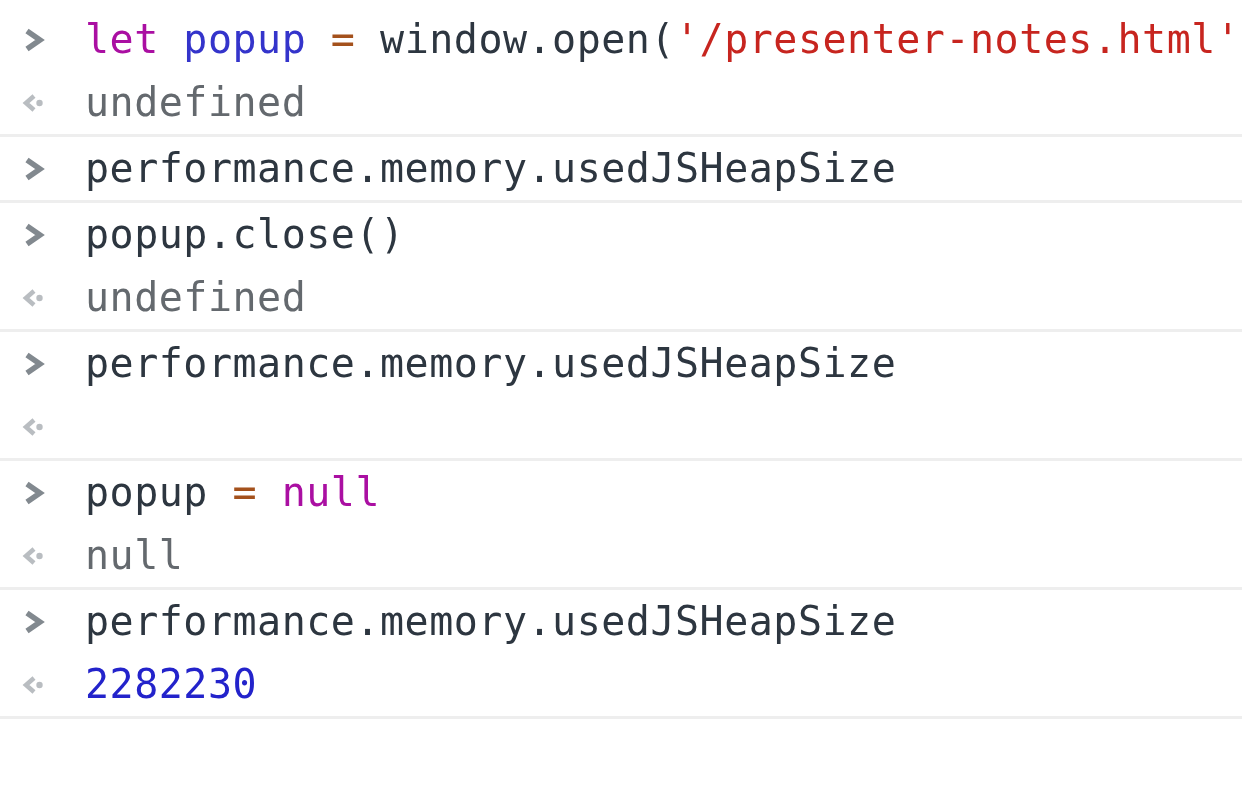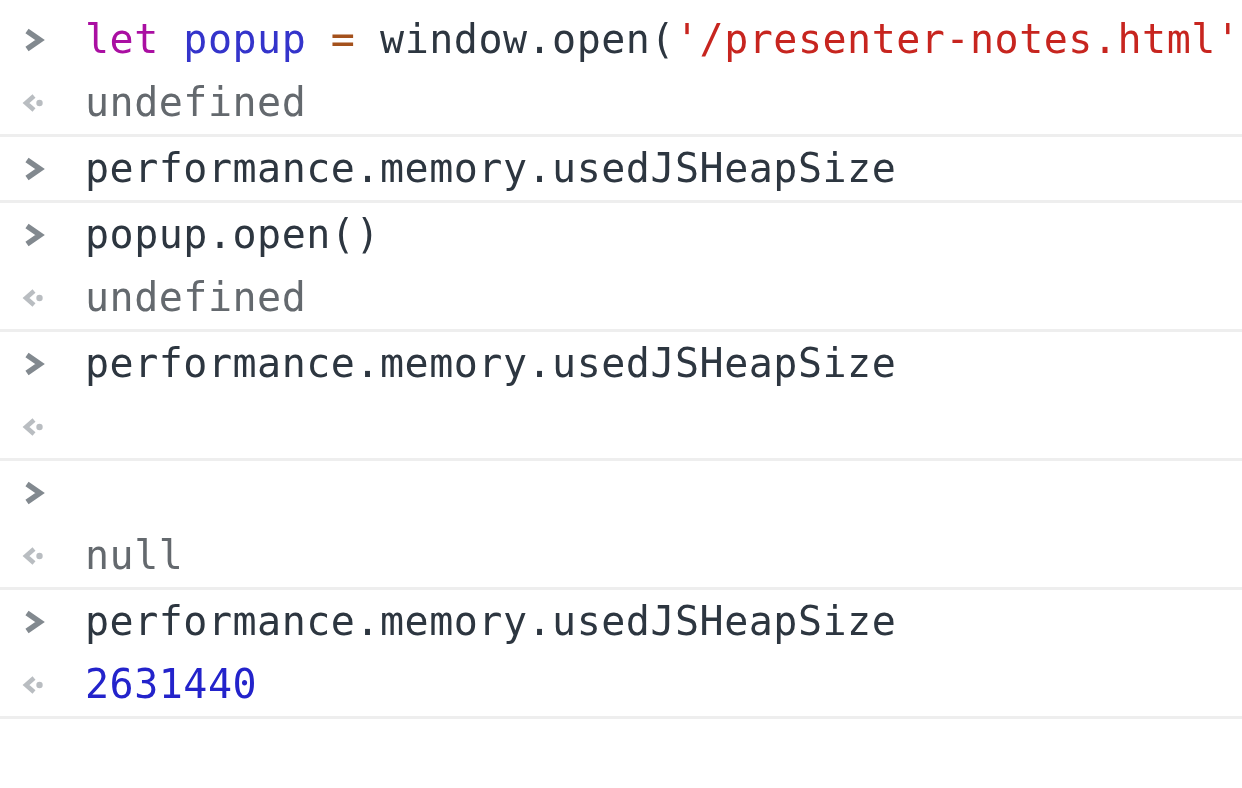--- a/index.html
+++ b/index.html
@@ -82,21 +82,21 @@
         <code class="code"><span class="tok-plain">performance.memory.usedJSHeapSize</span></code>
       </div>
     </div>
     <div class="entry">
       <div class="row input-row">
         <span class="gutter">
           <svg width="26" height="26" viewBox="0 0 26 26" fill="none">
             <path d="M7 4 L20 13 L7 22" stroke="#82898f" stroke-width="5.5" fill="none"></path>
           </svg>
         </span>
-        <code class="code"><span class="tok-plain">popup.open()</span></code>
+        <code class="code"><span class="tok-plain">popup.close()</span></code>
       </div>
       <div class="row output-row">
         <span class="gutter">
           <svg width="26" height="26" viewBox="0 0 26 26" fill="none">
             <path d="M14 6 L6 13 L14 20" stroke="#b9bdc1" stroke-width="4.5" fill="none"></path>
             <circle cx="19.5" cy="13" r="3.2" fill="#b9bdc1"></circle>
           </svg>
         </span>
         <code class="code"><span class="tok-muted">undefined</span></code>
       </div>
@@ -119,20 +119,21 @@
         </span>
       </div>
     </div>
     <div class="entry">
       <div class="row input-row">
         <span class="gutter">
           <svg width="26" height="26" viewBox="0 0 26 26" fill="none">
             <path d="M7 4 L20 13 L7 22" stroke="#82898f" stroke-width="5.5" fill="none"></path>
           </svg>
         </span>
+        <code class="code"><span class="tok-plain">popup</span><span class="tok-plain"> </span><span class="tok-operator">=</span><span class="tok-plain"> </span><span class="tok-keyword">null</span></code>
       </div>
       <div class="row output-row">
         <span class="gutter">
           <svg width="26" height="26" viewBox="0 0 26 26" fill="none">
             <path d="M14 6 L6 13 L14 20" stroke="#b9bdc1" stroke-width="4.5" fill="none"></path>
             <circle cx="19.5" cy="13" r="3.2" fill="#b9bdc1"></circle>
           </svg>
         </span>
         <code class="code"><span class="tok-muted">null</span></code>
       </div>
@@ -146,16 +147,16 @@
         </span>
         <code class="code"><span class="tok-plain">performance.memory.usedJSHeapSize</span></code>
       </div>
       <div class="row output-row">
         <span class="gutter">
           <svg width="26" height="26" viewBox="0 0 26 26" fill="none">
             <path d="M14 6 L6 13 L14 20" stroke="#b9bdc1" stroke-width="4.5" fill="none"></path>
             <circle cx="19.5" cy="13" r="3.2" fill="#b9bdc1"></circle>
           </svg>
         </span>
-        <code class="code"><span class="tok-number">2631440</span></code>
+        <code class="code"><span class="tok-number">2282230</span></code>
       </div>
     </div>
   </div>
 
 </body></html>

